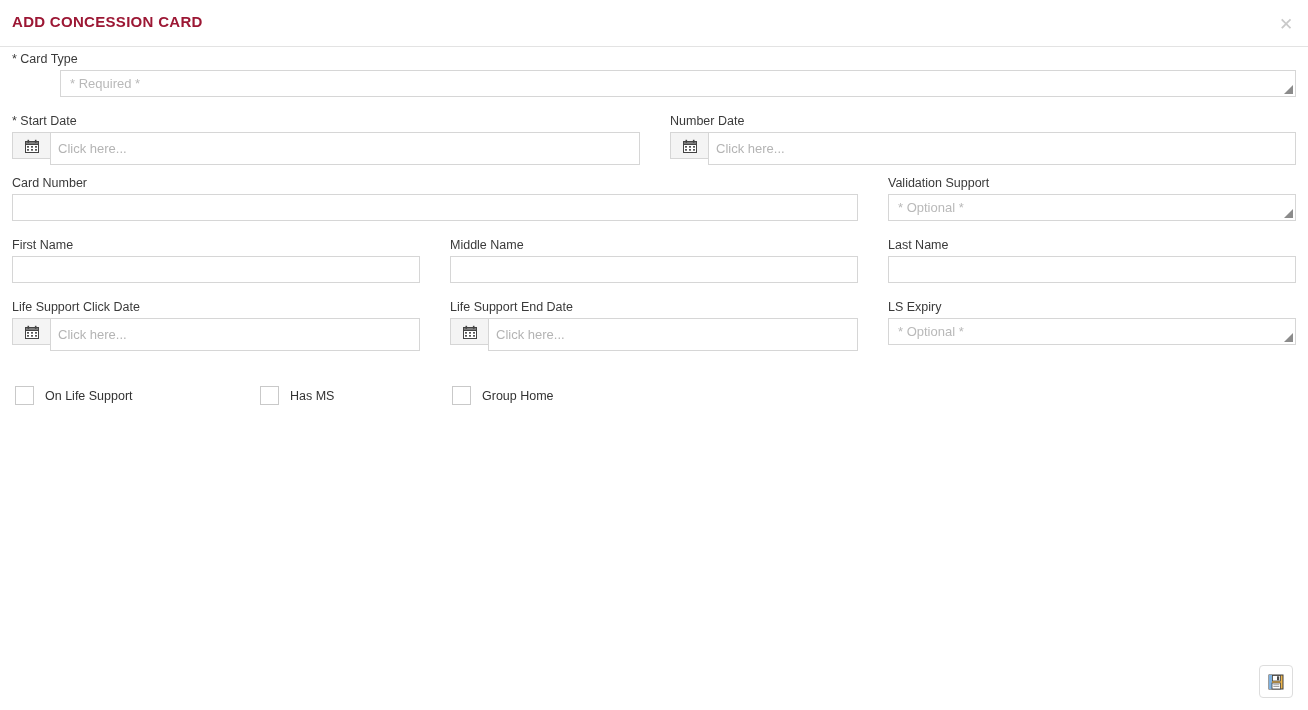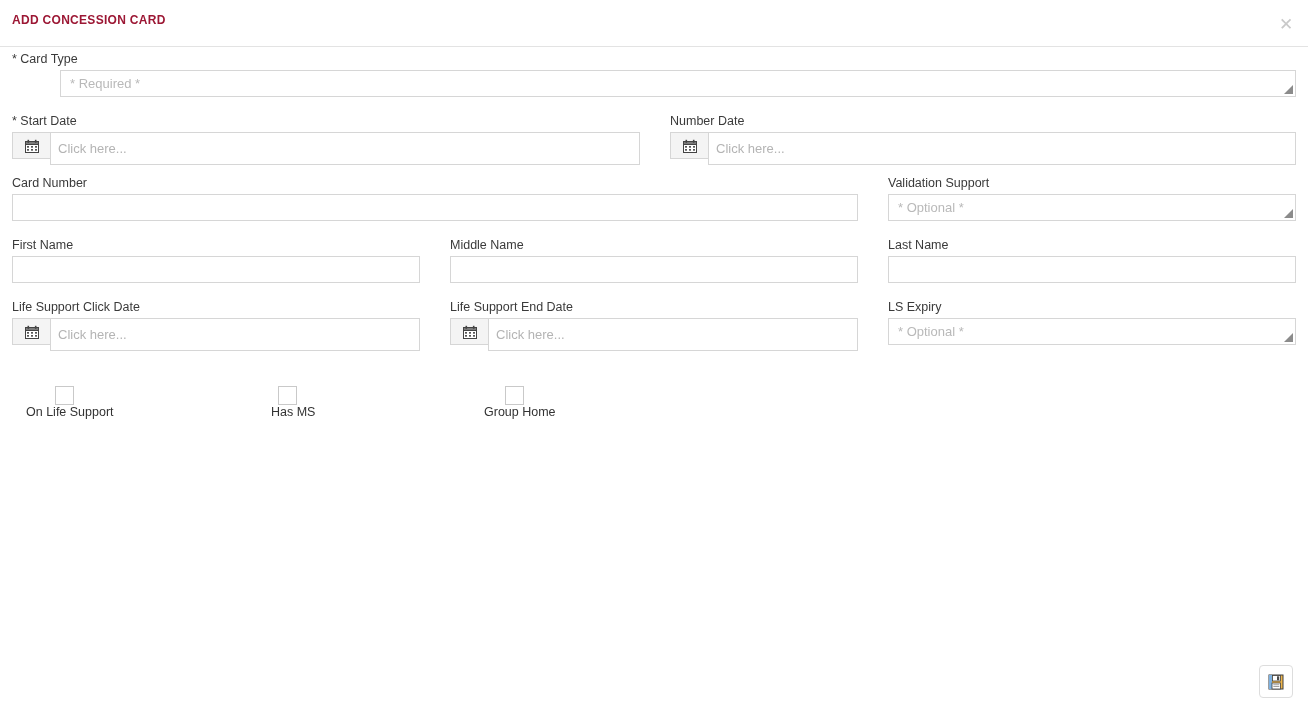--- a/index.html
+++ b/index.html
@@ -12,21 +12,21 @@
   }
   .panel { position: relative; width: 1308px; height: 710px; background: #fff; }
 
   
   .header {
     position: absolute; left: 0; top: 0; width: 1308px; height: 47px;
     border-bottom: 1px solid #e3e3e3; background: #fff;
   }
   .panel-title {
     position: absolute; left: 12px; top: 13px;
-    font-size: 12px; font-weight: bold; letter-spacing: .3px;
+    font-size: 15px; font-weight: bold; letter-spacing: .3px;
     color: #9c1734;
     text-transform: uppercase;
     white-space: nowrap;
   }
   .close-btn {
     position: absolute; right: 12px; top: 14px;
     width: 20px; height: 20px; cursor: pointer;
     color: #c9c9c9; font-size: 17px; line-height: 20px; text-align: center;
     font-family: "DejaVu Sans", sans-serif;
   }
@@ -74,21 +74,21 @@
   }
   .dategrp .dateinput {
     flex: 1 1 auto; height: 33px;
     border: 1px solid #d6d6d6; background: #fff;
     font-size: 13px; color: #333; padding: 0 7px; outline: none;
     font-family: "Liberation Sans", sans-serif;
   }
   .dategrp .dateinput::placeholder { color: #b4b4b4; }
 
   
-  .cbrow { position: absolute; display: flex; align-items: center; flex-direction: column; }
+  .cbrow { position: absolute; display: flex; align-items: center; }
   .cbbox {
     width: 19px; height: 19px; border: 1px solid #c9c9c9;
     background: #fff; cursor: pointer; flex: 0 0 19px;
   }
   .cblabel {
     margin-left: 11px; font-size: 12.5px; color: #333; white-space: nowrap;
     cursor: default;
   }
 
   
@@ -263,21 +263,21 @@
   <div class="cbrow" style="left:15px; top:386px;">
     <div class="cbbox"></div>
     <div class="cblabel">On Life Support</div>
   </div>
 
   <div class="cbrow" style="left:233px; top:386px;margin-left:27px;">
     <div class="cbbox"></div>
     <div class="cblabel">Has MS</div>
   </div>
 
-  <div class="cbrow" style="left:452px; top:386px;margin-left:21px;">
+  <div class="cbrow" style="left:452px; top:386px;">
     <div class="cbbox"></div>
     <div class="cblabel">Group Home</div>
   </div>
 
   <div class="savebtn">
     <svg width="16" height="16" viewBox="0 0 16 16" aria-hidden="true">
       <rect x="1" y="1" width="14" height="14" fill="#f0b64a" stroke="#3f3f3f" stroke-width="1"></rect>
       <rect x="1" y="1" width="3" height="14" fill="#7fb2e0"></rect>
       <rect x="4.5" y="1.5" width="8" height="5.5" fill="#ffffff" stroke="#3f3f3f" stroke-width="0.8"></rect>
       <rect x="9" y="2.3" width="2.2" height="4" fill="#4a4a4a"></rect>

